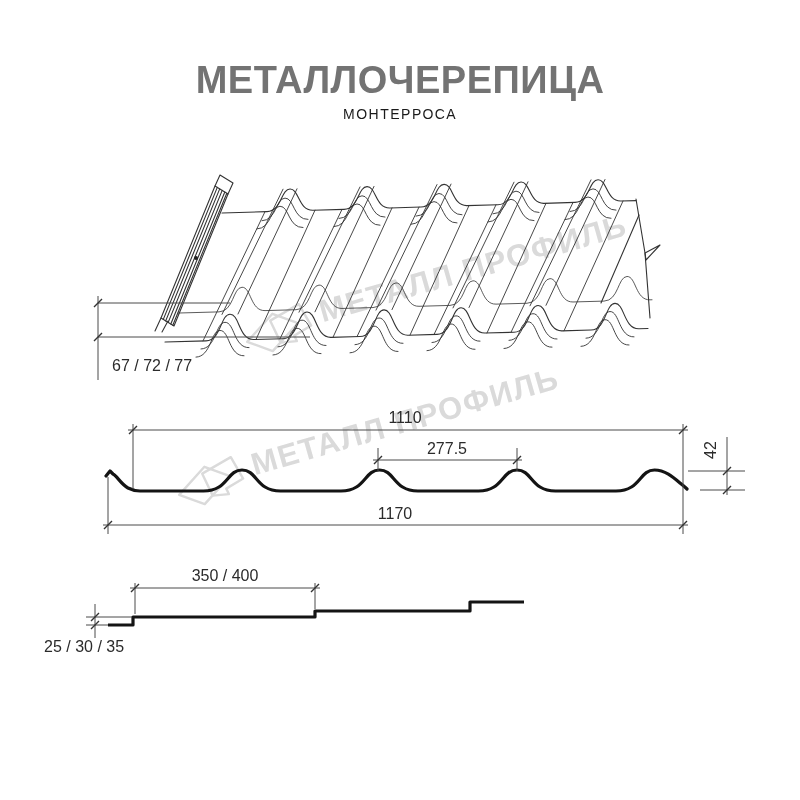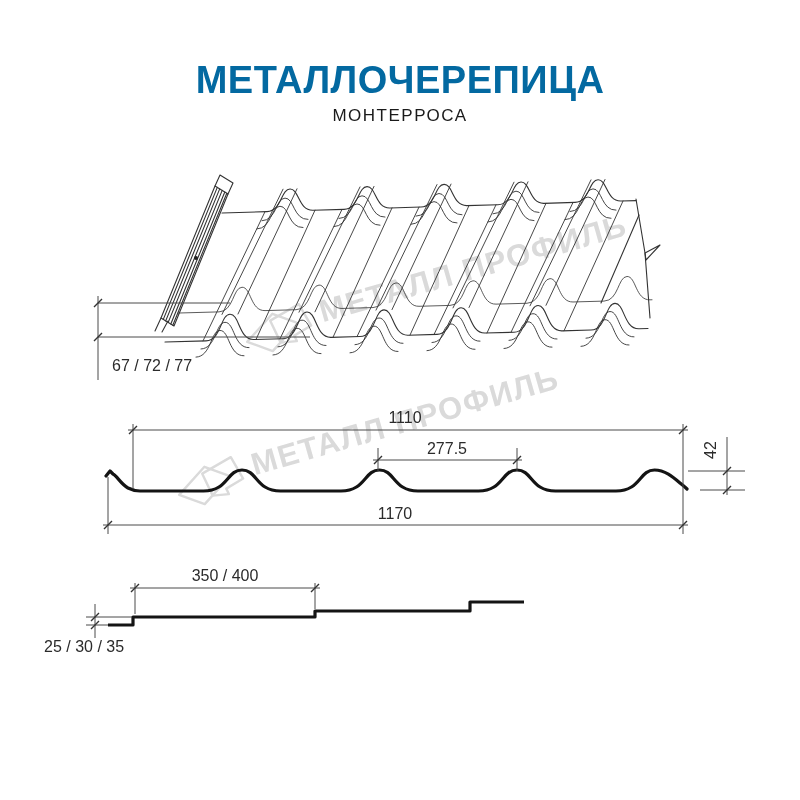--- a/index.html
+++ b/index.html
@@ -1,21 +1,21 @@
 <!DOCTYPE html>
 <html><head>
 <meta charset="utf-8">
 <style>
   html,body{margin:0;padding:0;background:#fff;}
   body{width:800px;height:800px;position:relative;overflow:hidden;
        font-family:"Liberation Sans", sans-serif;}
   .hdr{position:absolute;top:0;left:0;right:0;text-align:center;}
   .hdr h1{margin:58px 0 0 0;font-size:38px;line-height:1.2;font-weight:800;
-          letter-spacing:.5px;color:#0369a1;}
-  .hdr .sub{margin-top:2px;font-size:17px;font-weight:400;letter-spacing:1.5px;color:#1a1a1a;}
+          letter-spacing:.5px;color:#737373;}
+  .hdr .sub{margin-top:2px;font-size:14px;font-weight:400;letter-spacing:1.5px;color:#1a1a1a;}
   svg{position:absolute;left:0;top:0;}
   .dim-txt{font-size:16px;fill:#2b2b2b;}
   .wm-txt{font-size:31px;font-weight:bold;letter-spacing:1.5px;fill:#d6d6d6;}
 </style>
 </head>
 <body>
 
 <div class="hdr">
   <h1>МЕТАЛЛОЧЕРЕПИЦА</h1>
   <div class="sub">МОНТЕРРОСА</div>

